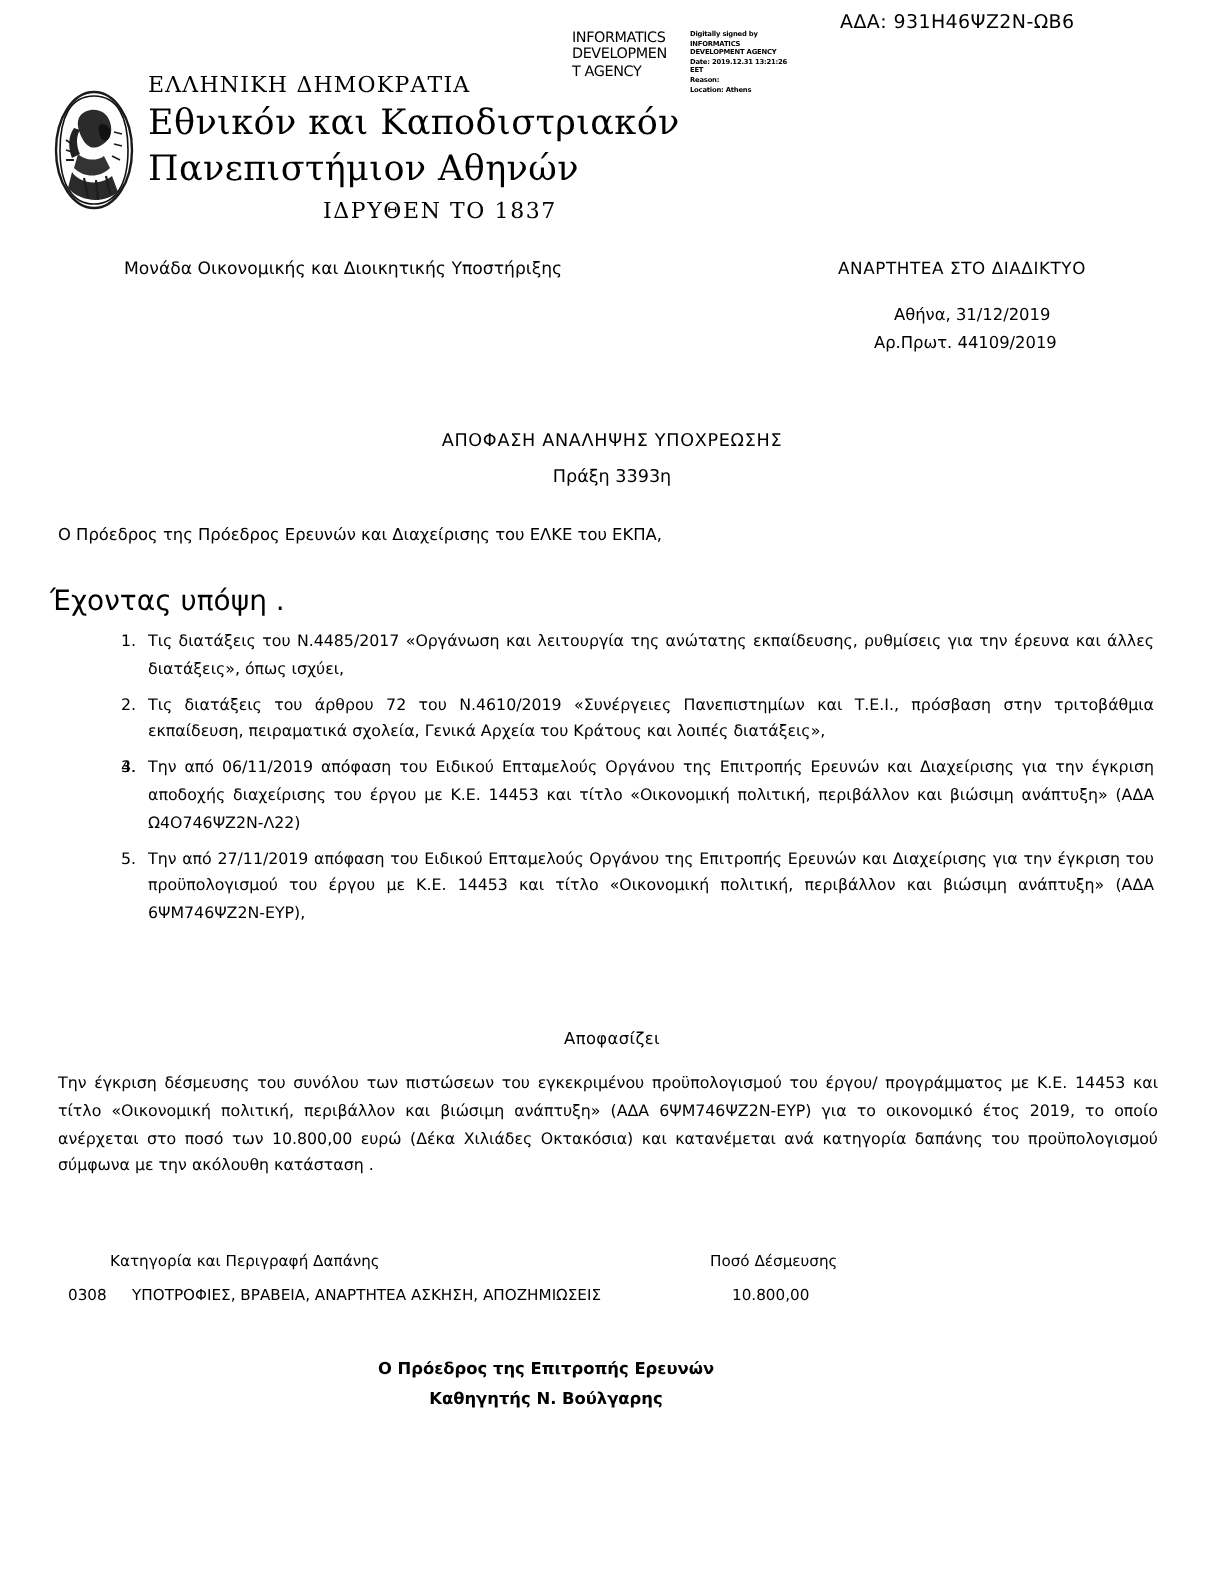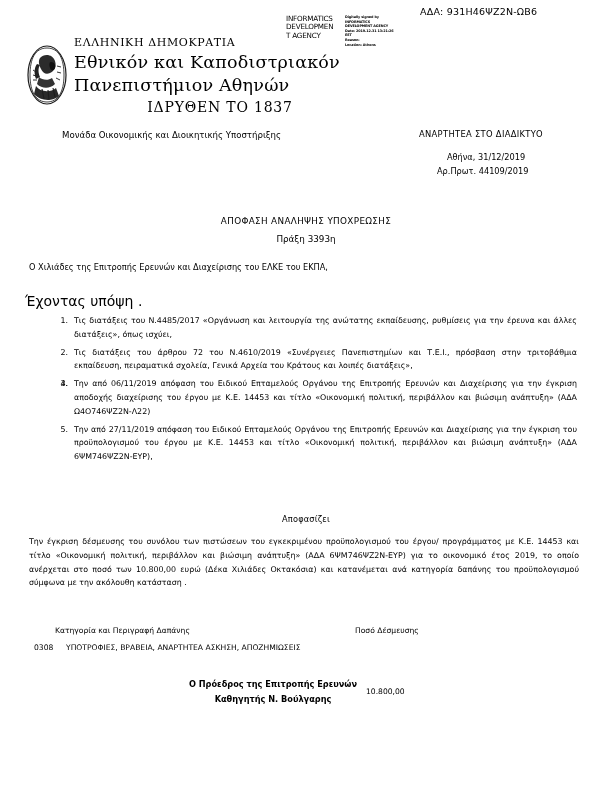--- a/index.html
+++ b/index.html
@@ -80,21 +80,21 @@
   }
   .lh-line2, .lh-line3 {
     font-family: "DejaVu Serif", serif;
     font-size: 17.5px;
     letter-spacing: 0.2px;
     white-space: nowrap;
     margin-top: 3px;
   }
   .lh-line4 {
     font-family: "DejaVu Serif", serif;
-    font-size: 14px;
+    font-size: 11px;
     letter-spacing: 0.8px;
     text-align: center;
     margin-top: 4px;
     margin-left: 10px;
   }
 
   
   .unit-block {
     position: absolute;
     top: 129px;
@@ -246,21 +246,20 @@
     position: absolute;
     left: 66px;
     font-size: 7.6px;
     white-space: nowrap;
   }
   .td-amt {
     position: absolute;
     left: 366px;
     font-size: 7.6px;
     white-space: nowrap;
-    margin-top: 44px;
   }
 
   
   .sig-line1 {
     position: absolute;
     top: 679px;
     left: 0;
     width: 612px;
     padding-right: 66px;
     box-sizing: border-box;
@@ -329,21 +328,21 @@
     <div>Μονάδα Οικονομικής και Διοικητικής Υποστήριξης</div>
   </div>
 
   <div class="meta-anartitea">ΑΝΑΡΤΗΤΕΑ ΣΤΟ ΔΙΑΔΙΚΤΥΟ</div>
   <div class="meta-city">Αθήνα, 31/12/2019</div>
   <div class="meta-proto">Αρ.Πρωτ. 44109/2019</div>
 
   <div class="doc-title">ΑΠΟΦΑΣΗ ΑΝΑΛΗΨΗΣ ΥΠΟΧΡΕΩΣΗΣ</div>
   <div class="doc-subtitle">Πράξη 3393η</div>
 
-  <div class="intro-1">Ο Χιλιάδες της Επιτροπής Ερευνών και Διαχείρισης του ΕΛΚΕ του ΕΚΠΑ,</div>
+  <div class="intro-1">Ο Πρόεδρος της Πρόεδρος Ερευνών και Διαχείρισης του ΕΛΚΕ του ΕΚΠΑ,</div>
   <div class="intro-2">Έχοντας υπόψη .</div>
 
   <ol class="clauses">
     <li class="clause">
       <span class="clause-num">1.</span>
       <span>Τις διατάξεις του Ν.4485/2017 «Οργάνωση και λειτουργία της ανώτατης εκπαίδευσης, ρυθμίσεις για την έρευνα και άλλες διατάξεις», όπως ισχύει,</span>
     </li>
     <li class="clause">
       <span class="clause-num">2.</span>
       <span>Τις διατάξεις του άρθρου 72 του Ν.4610/2019 «Συνέργειες Πανεπιστημίων και Τ.Ε.Ι., πρόσβαση στην τριτοβάθμια εκπαίδευση, πειραματικά σχολεία, Γενικά Αρχεία του Κράτους και λοιπές διατάξεις»,</span>

